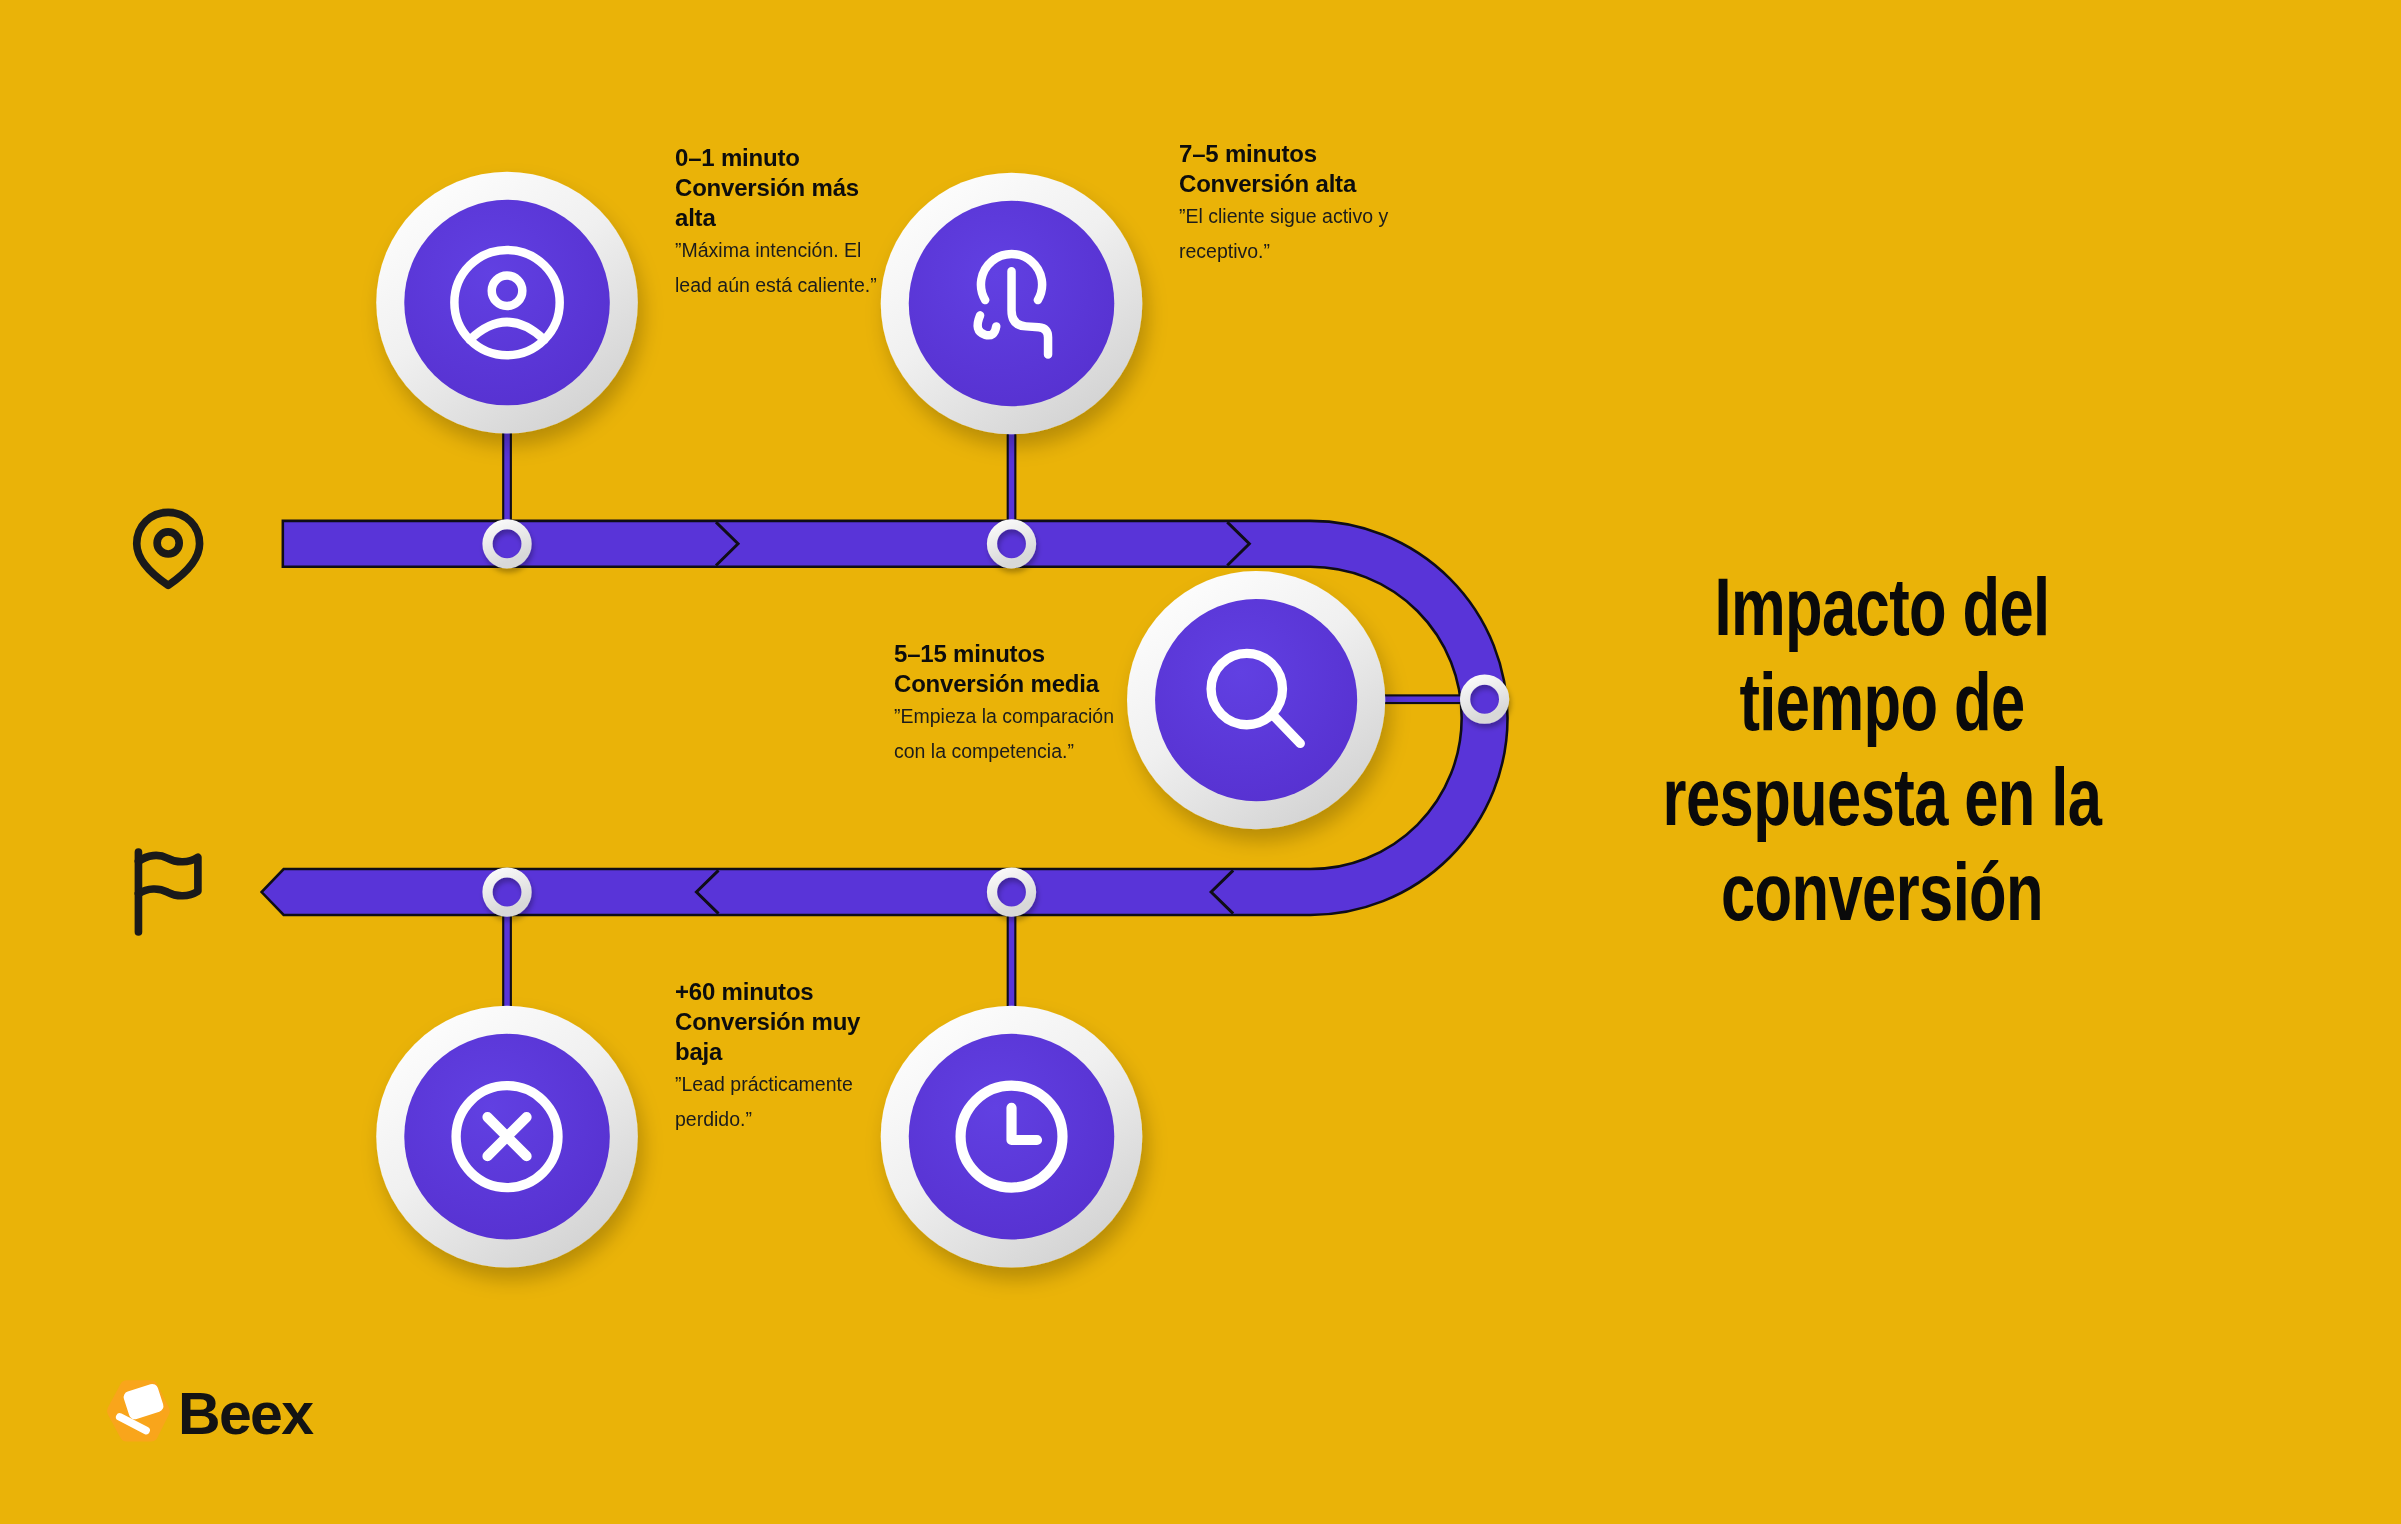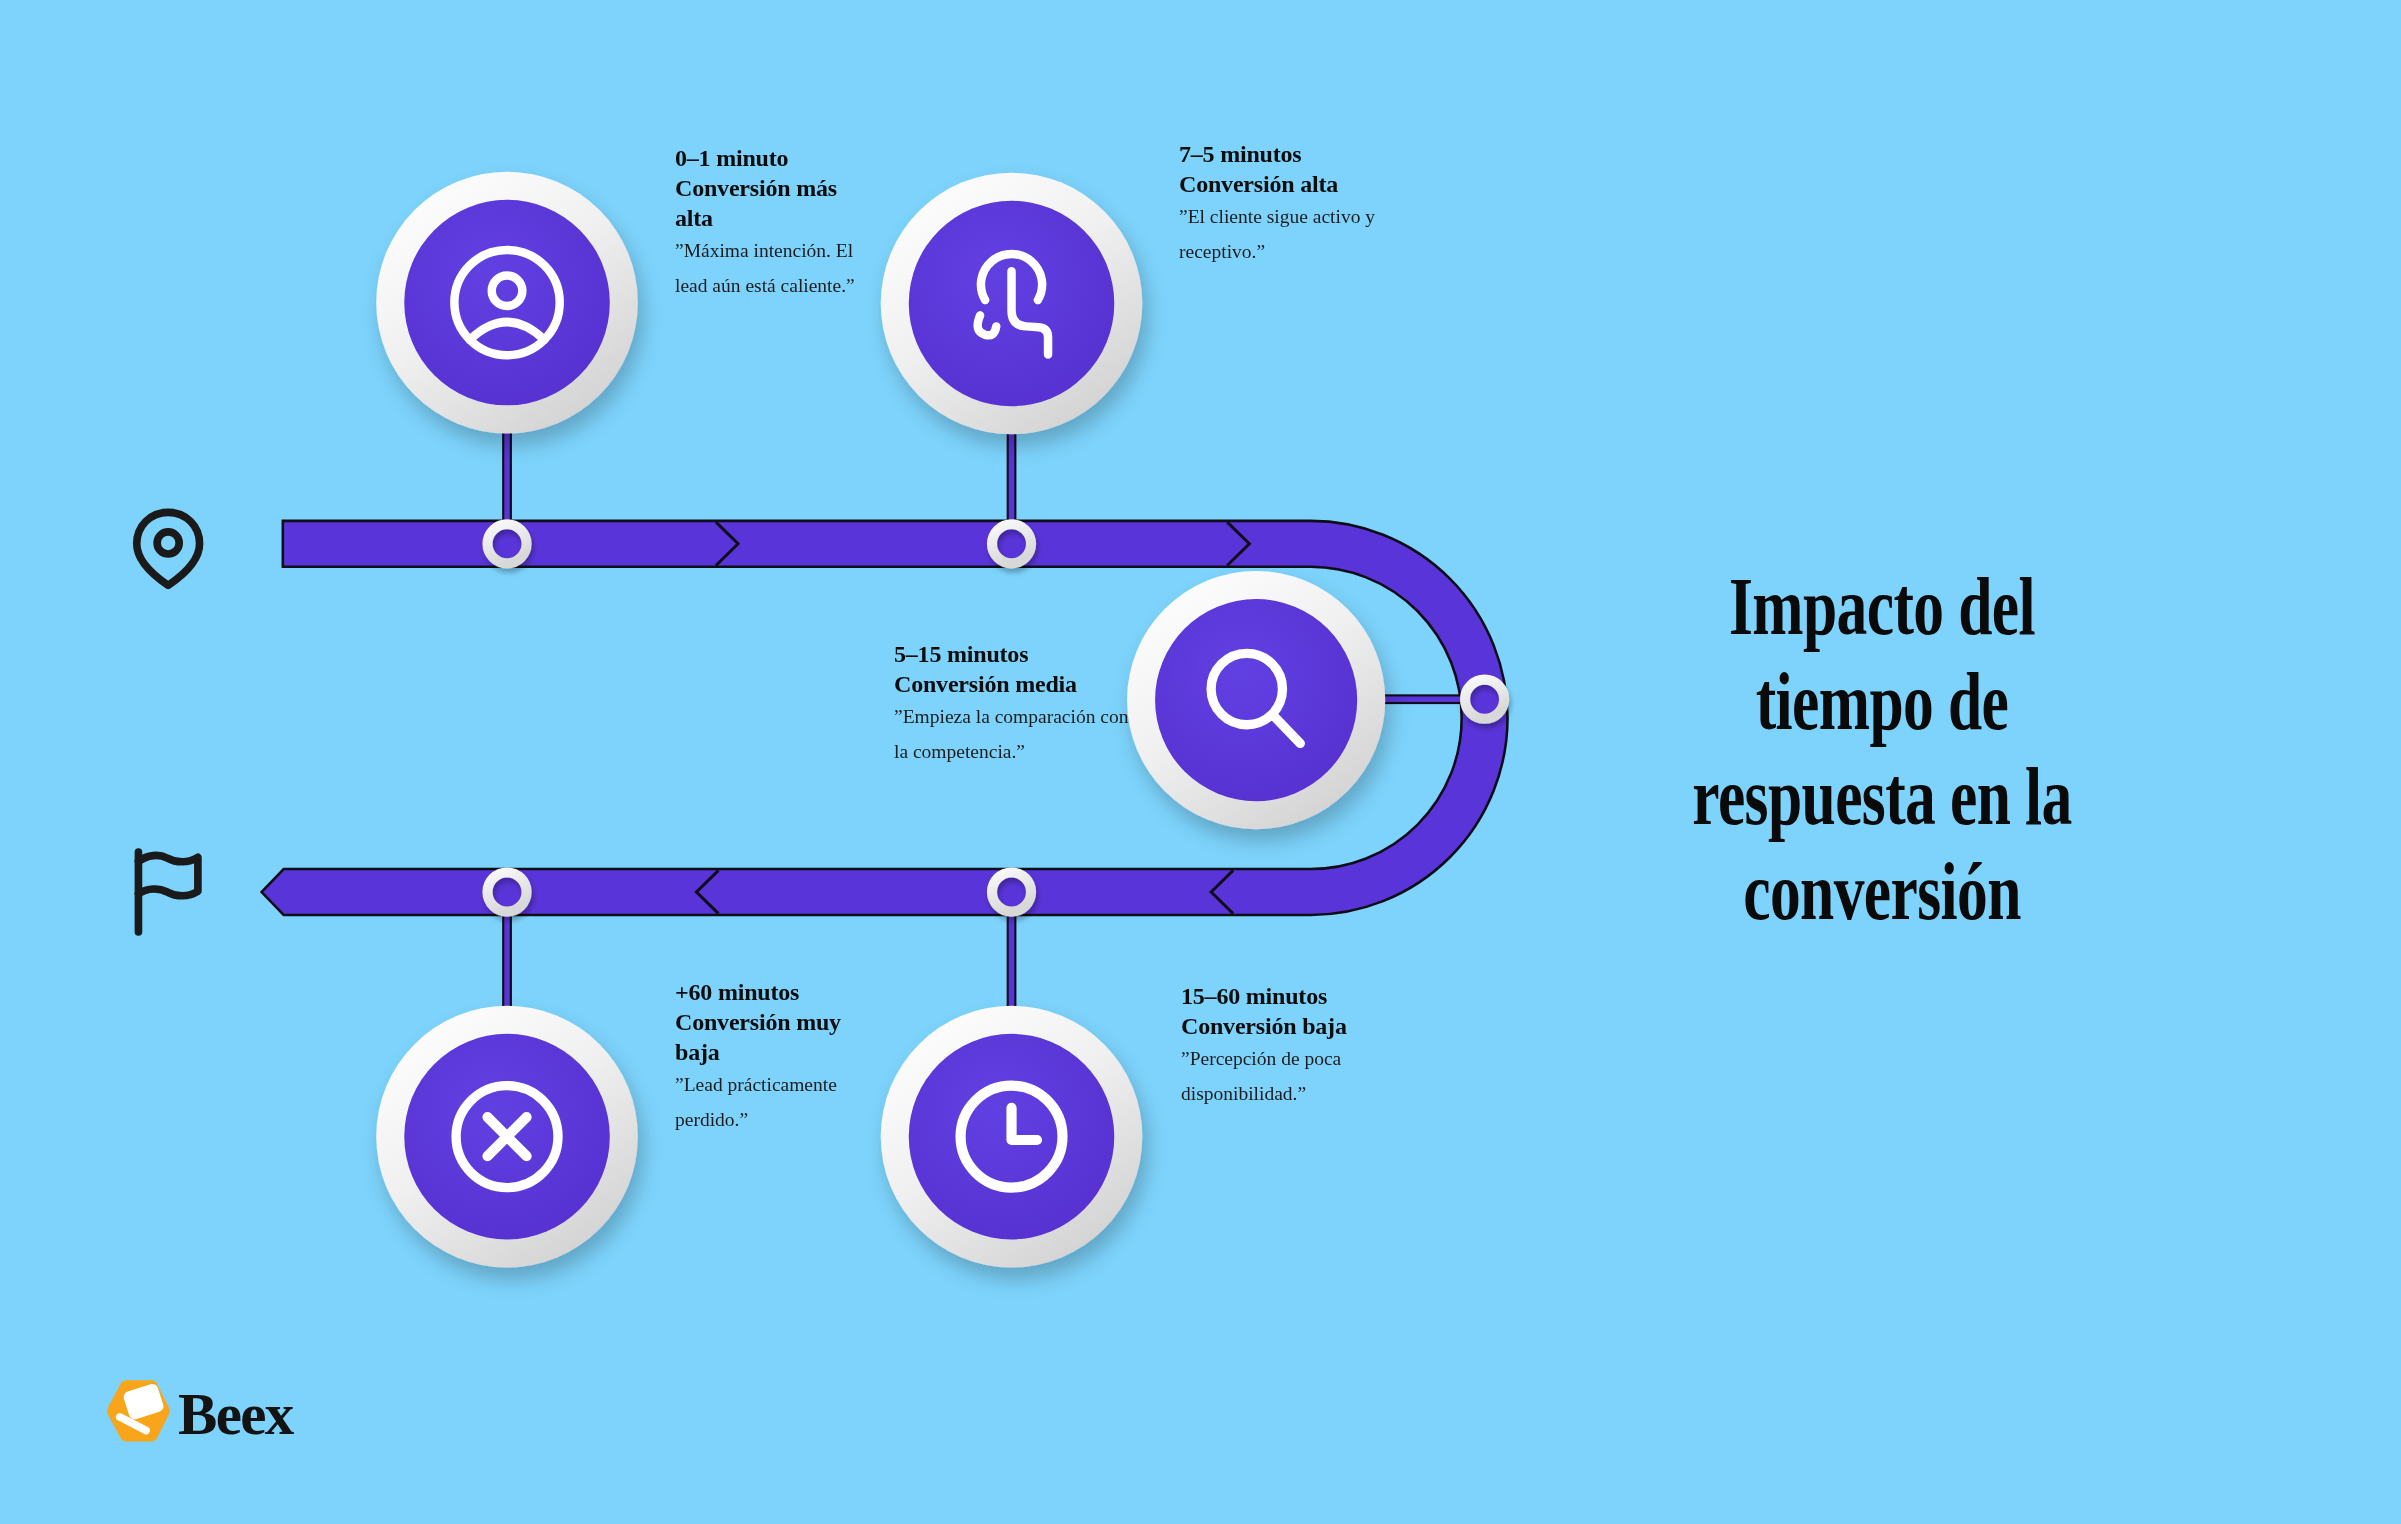--- a/index.html
+++ b/index.html
@@ -1,18 +1,18 @@
 <!DOCTYPE html>
 <html style="font-size:13.6px"><head>
 <meta charset="utf-8">
 <style>
   html,body{margin:0;padding:0;background:#fff;}
   .canvas{
-    position:relative;width:2401px;height:1525px;background:#7dd3fc;overflow:hidden;
-    font-family:Liberation Serif, serif;color:#121212;
+    position:relative;width:2401px;height:1525px;background:#eab308;overflow:hidden;
+    font-family:Liberation Sans, sans-serif;color:#121212;
   }
   .stage-svg{position:absolute;left:0;top:0;width:2401px;height:1525px;}
   .ms{position:absolute;}
   .ms-head{font-weight:bold;font-size:24px;line-height:30px;color:#0d0d0d;letter-spacing:-0.2px;}
   .ms-quote{font-size:19.5px;line-height:35px;color:#1c1c1c;}
   .page-title{
     position:absolute;left:1559px;top:559px;width:646px;
     font-weight:bold;font-size:82px;line-height:95px;letter-spacing:-0.8px;
     text-align:center;color:#0a0a0a;
     transform:scaleX(0.75);transform-origin:50% 0;
@@ -159,27 +159,20 @@
   </div>
 
   <div class="ms" style="left:894px;top:639px">
     <div class="ms-head" style="width:238px">
       <div>5–15 minutos</div>
       <div>Conversión media</div>
     </div>
     <div class="ms-quote" style="width:246px">”Empieza la comparación con la competencia.”</div>
   </div>
 
-  <div class="ms" style="left:1181px;top:981px">
-    <div class="ms-head" style="width:221px">
-      <div>15–60 minutos</div>
-      <div>Conversión baja</div>
-    </div>
-    <div class="ms-quote" style="width:208px">”Percepción de poca disponibilidad.”</div>
-  </div>
 
   <div class="ms" style="left:675px;top:977px">
     <div class="ms-head" style="width:194px">
       <div>+60 minutos</div>
       <div>Conversión muy baja</div>
     </div>
     <div class="ms-quote" style="width:187px">”Lead prácticamente perdido.”</div>
   </div>
 
   <div class="page-title">Impacto del tiempo de respuesta en la conversión</div>

